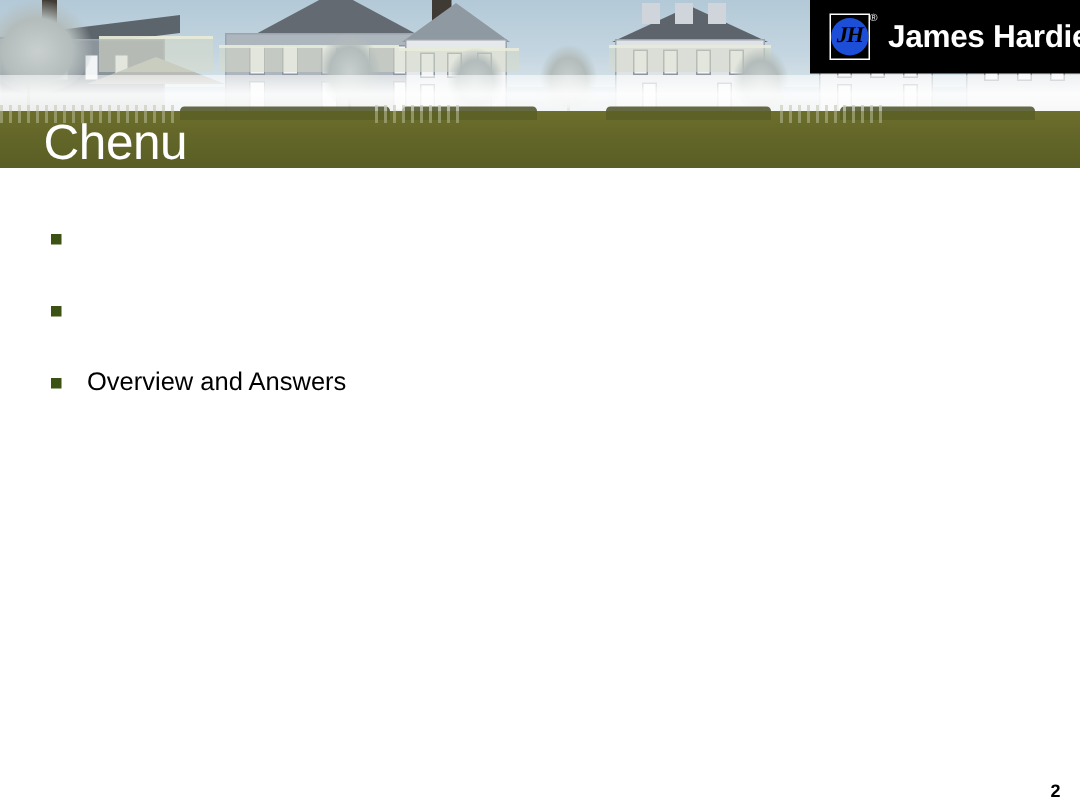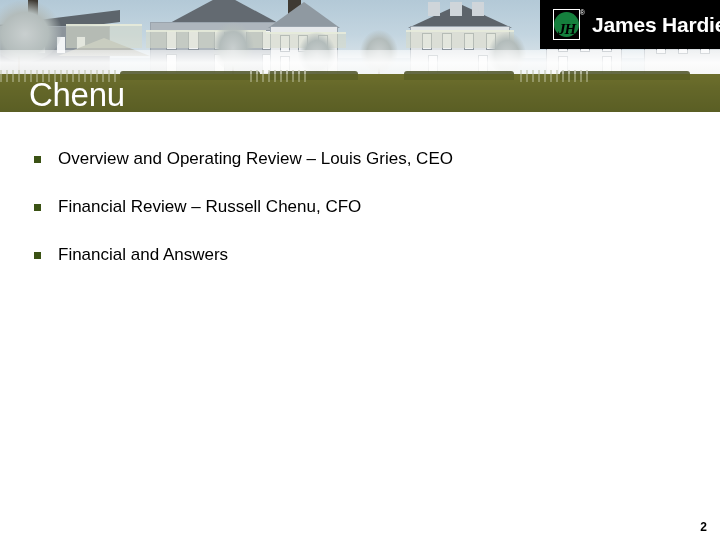--- a/index.html
+++ b/index.html
@@ -139,23 +139,23 @@
     border: 1px solid #ffffff;
     box-sizing: border-box;
     display: flex;
     align-items: center;
     justify-content: center;
   }
   .logo-circle {
     width: 25px;
     height: 25px;
     border-radius: 50%;
-    background: #15803d;
+    background: #1d4ed8;
     display: flex;
-    align-items: flex-end;
+    align-items: center;
     justify-content: center;
   }
   .logo-jh {
     font-family: "Liberation Serif", serif;
     font-style: italic;
     font-weight: bold;
     font-size: 15px;
     color: #000000;
     line-height: 1;
     letter-spacing: -1px;
@@ -346,27 +346,25 @@
       <span class="logo-reg">®</span>
     </div>
     <span class="logo-text">James Hardie</span>
   </div>
 
   <div class="slide-title">Chenu</div>
 
   <div class="body-list">
     <div class="bullet-row">
       <span class="bullet-marker"></span>
-      <span class="bullet-text">Overview and Operating Review – Louis Gries, CEO</span>
     </div>
     <div class="bullet-row">
       <span class="bullet-marker"></span>
-      <span class="bullet-text">Financial Review – Russell Chenu, CFO</span>
     </div>
     <div class="bullet-row">
       <span class="bullet-marker"></span>
-      <span class="bullet-text">Financial and Answers</span>
+      <span class="bullet-text">Overview and Answers</span>
     </div>
   </div>
 
   <div class="page-num">2</div>
 
 </div>
 
 </body></html>

